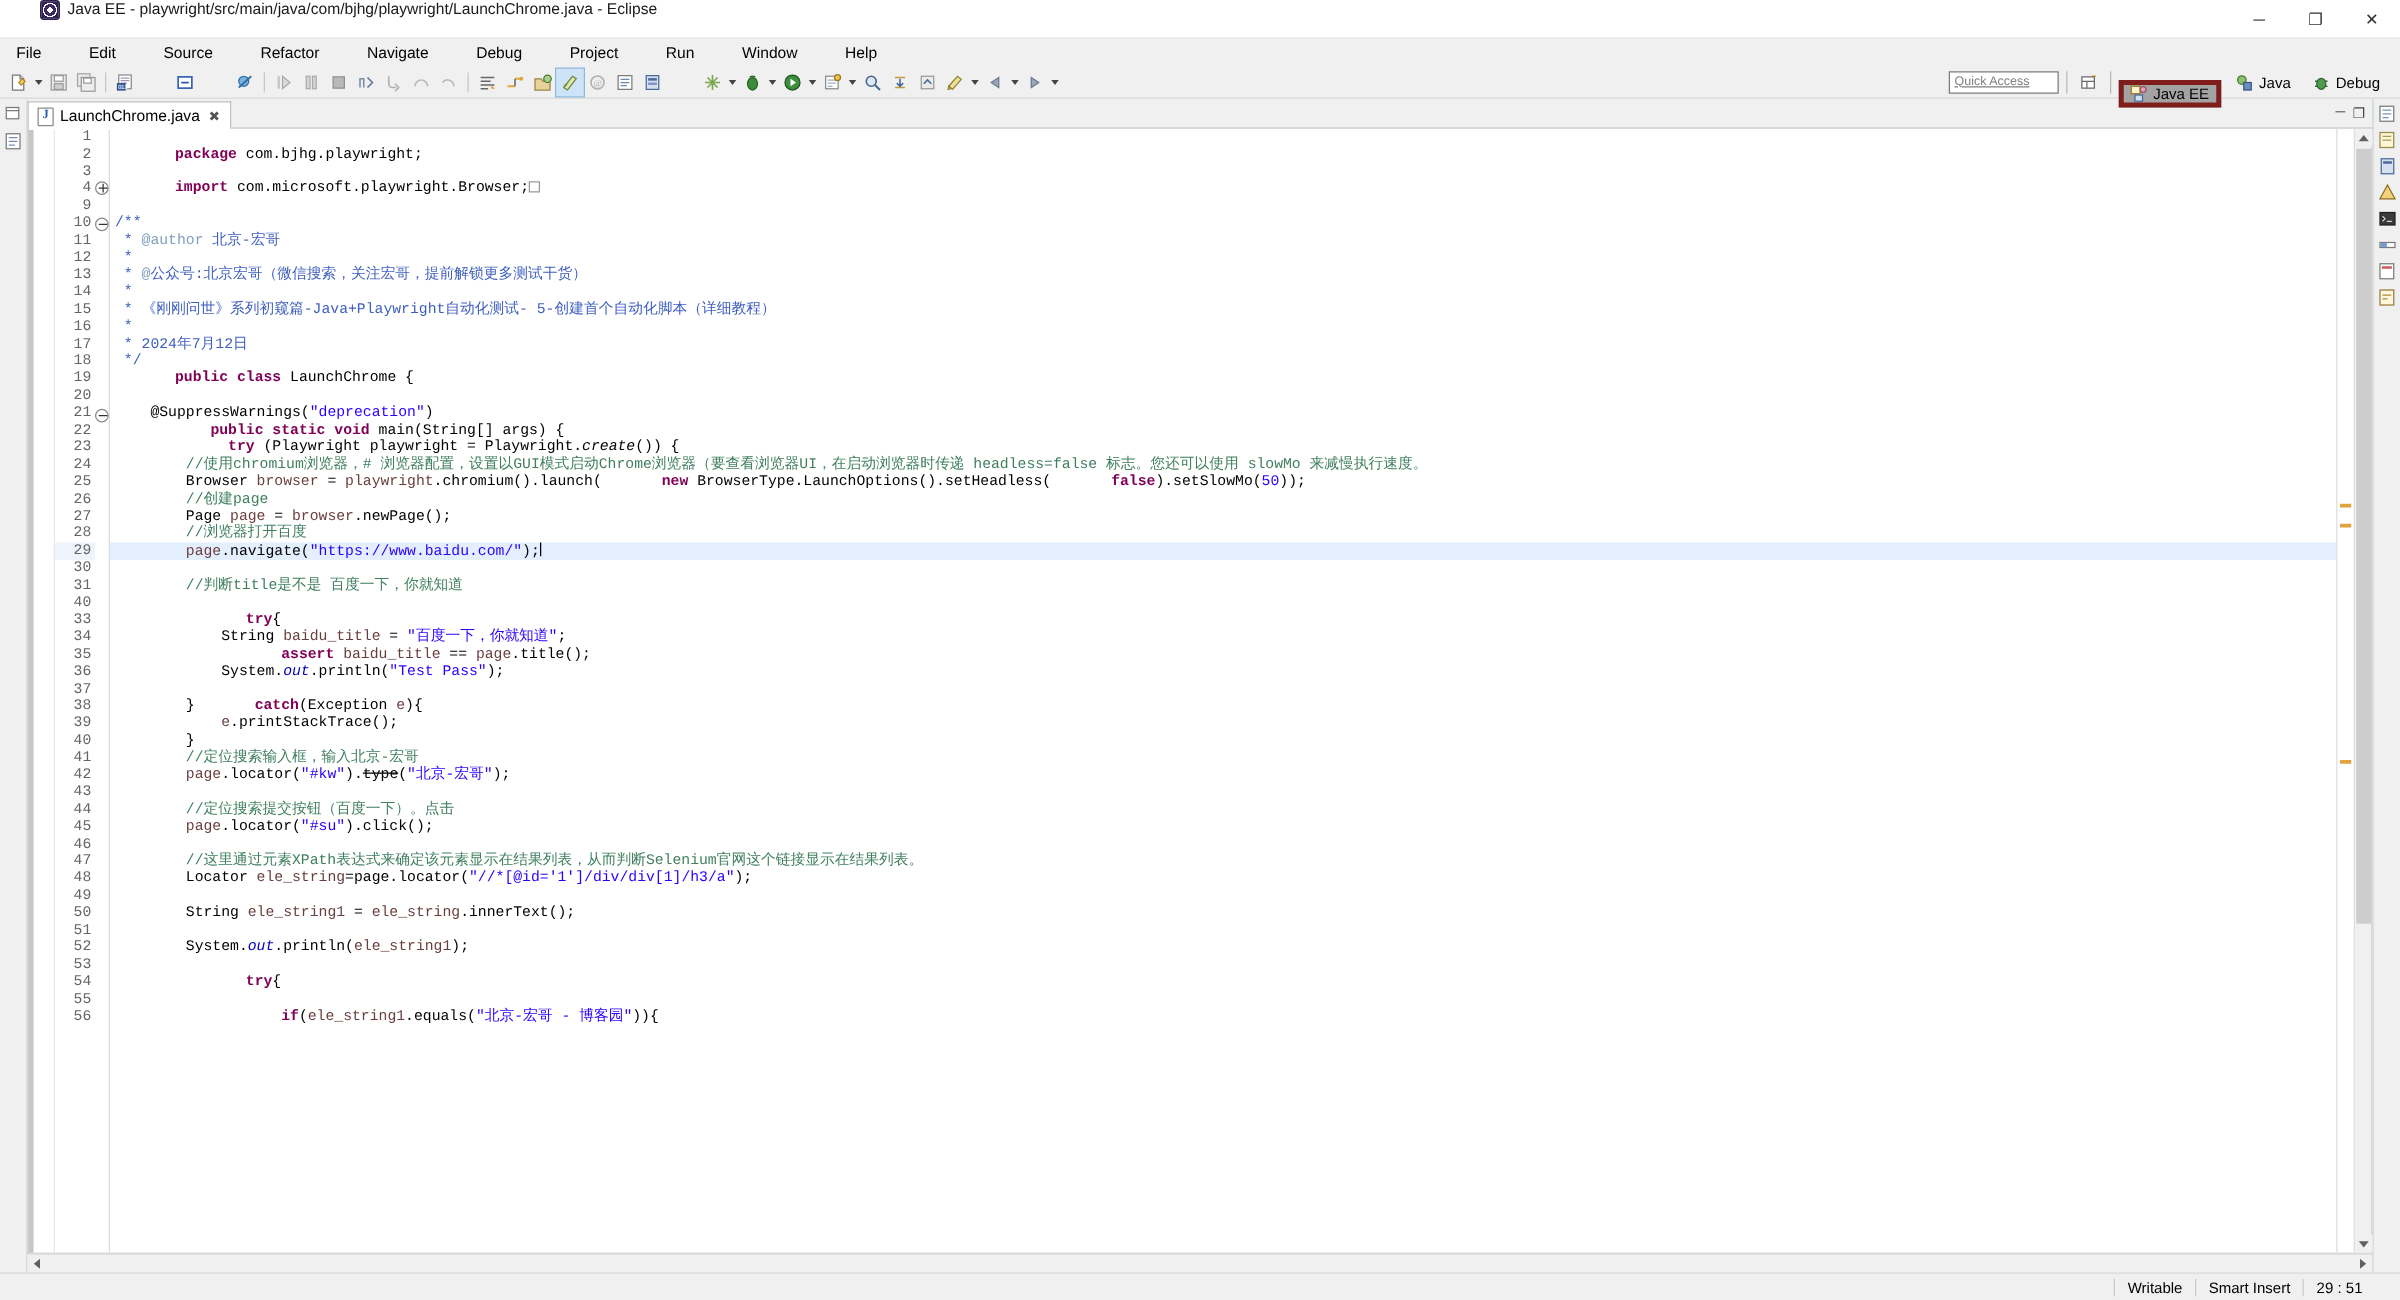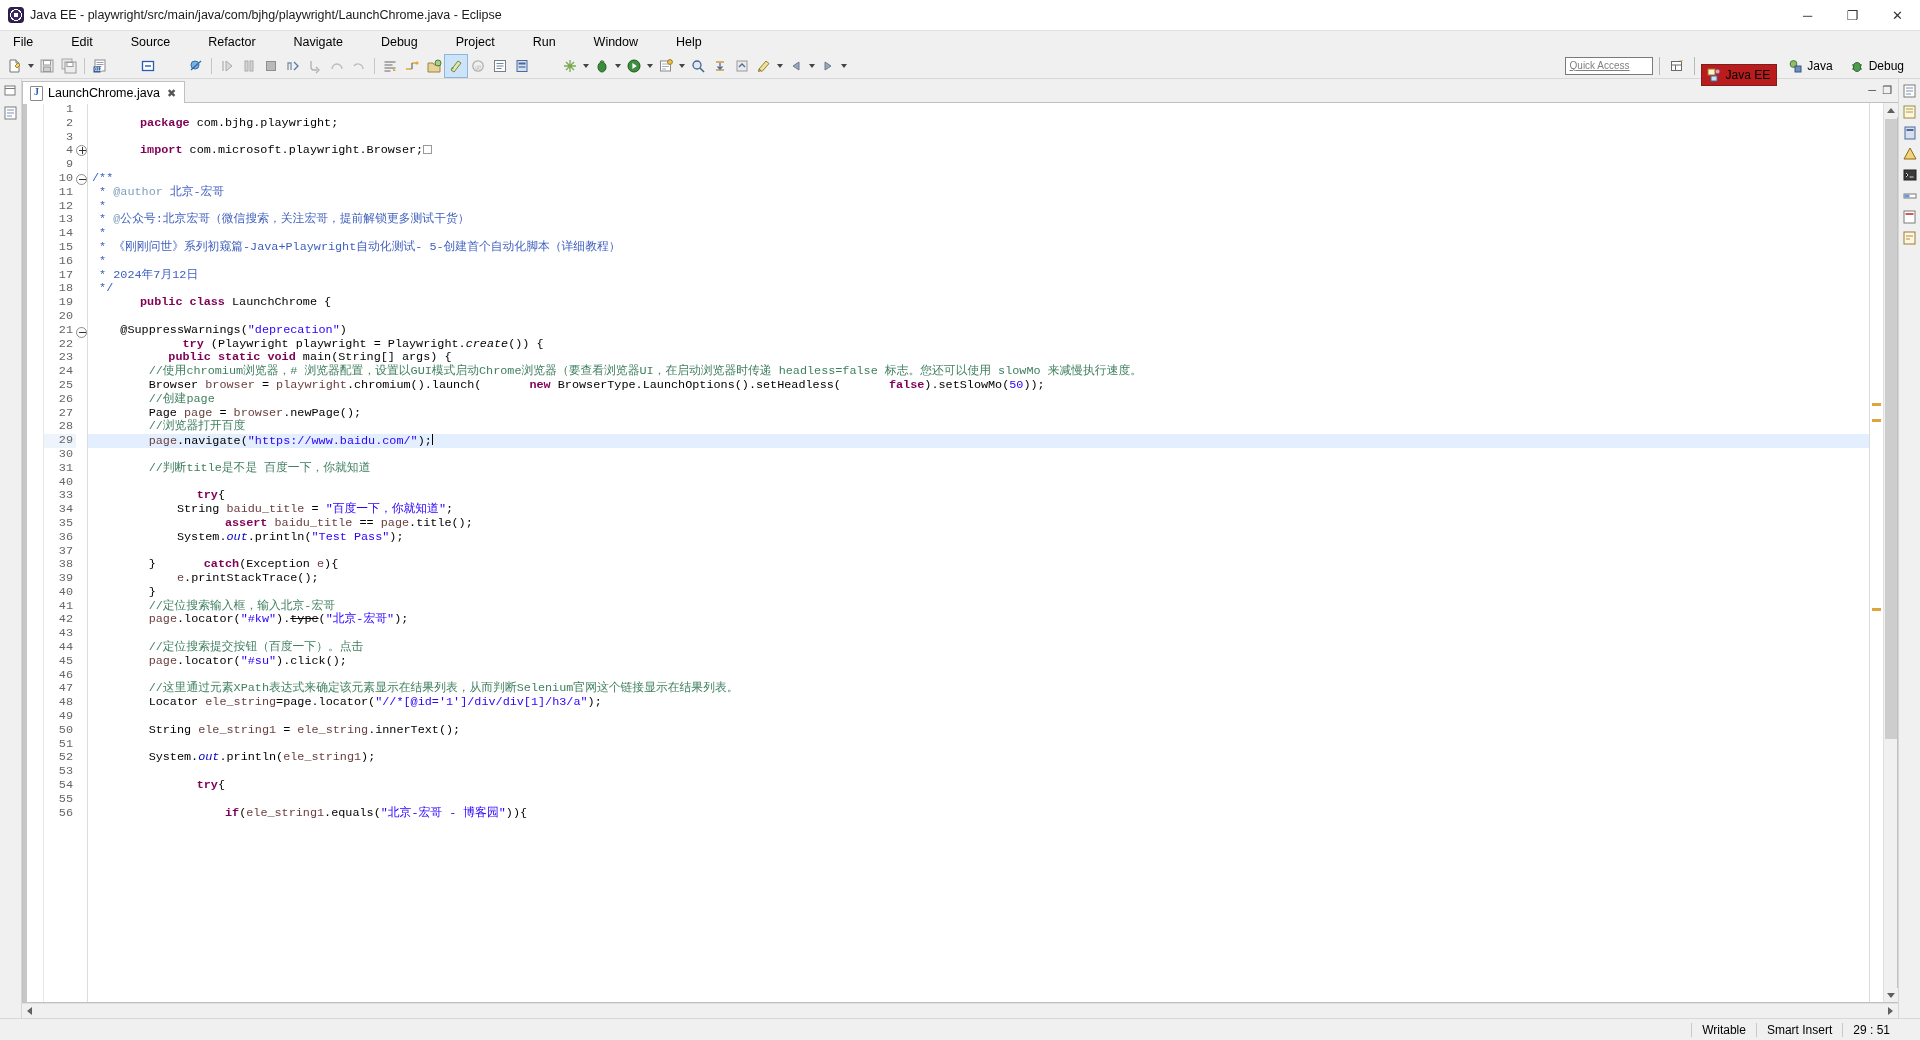--- a/index.html
+++ b/index.html
@@ -9,22 +9,22 @@
     overflow: hidden;
     background: #f0f0f0;
     font-family: "Liberation Sans", sans-serif;
     font-size: 12px;
     color: #000;
   }
   .app { width: 1920px; height: 1040px; display: flex; flex-direction: column; background: #f0f0f0; }
 
   
   .titlebar {
-    height: 44px; background: #ffffff; display: flex; align-items: center;
-    border-bottom: 1px solid #e2e2e2; flex: 0 0 30px;
+    height: 44px; background: #ffffff; display: flex; align-items: flex-start;
+    border-bottom: 1px solid #e2e2e2; flex: 0 0 30px; padding-left: 24px;
   }
   .titlebar .app-icon {
     width: 16px; height: 16px; margin: 0 6px 0 8px; flex: 0 0 16px;
     border-radius: 3px;
     background: radial-gradient(circle at 50% 50%, #ffffff 0 22%, #3b2a60 23% 48%, #ffffff 49% 58%, #2e2150 59% 100%);
     border: 1px solid #2b1f49;
   }
   .titlebar .title { font-size: 12.5px; color: #1a1a1a; white-space: nowrap; }
   .titlebar .winbtns { margin-left: auto; display: flex; height: 30px; }
   .winbtn {
@@ -63,21 +63,21 @@
   .qa-box {
     width: 88px; height: 18px; border: 1px solid #7a7a7a; background: #fff;
     font-size: 10px; color: #808080; padding: 0 4px; line-height: 16px;
     display: flex; align-items: center; text-decoration: underline;
   }
   .persp-sep { width: 1px; height: 18px; background: #b9b9b9; }
   .persp {
     display: flex; align-items: center; gap: 4px; padding: 2px 6px 2px 4px;
     font-size: 12px; height: 22px;
   }
-  .persp.sel { background: #b91c1c; border: 1px solid #7f1d1d; margin-top: 18px; }
+  .persp.sel { background: #a3a3a3; border: 4px solid #7f1d1d; margin-top: 18px; }
 
   
   .bodyrow { display: flex; flex: 1 1 auto; min-height: 0; background: #5eead4; }
   .leftrail {
     width: 22px; flex: 0 0 22px; background: #f0f0f0; border-right: 1px solid #d6d6d6;
     display: flex; flex-direction: column; align-items: center; padding-top: 4px; gap: 6px;
   }
   .rightrail {
     width: 22px; flex: 0 0 22px; background: #f0f0f0; border-left: 1px solid #d6d6d6;
     display: flex; flex-direction: column; align-items: center; padding-top: 4px; gap: 5px;
@@ -616,22 +616,22 @@
             <div class="line"><span class="jdoc"> * </span></div>
             <div class="line"><span class="jdoc"> * </span><span class="jdoc-tag">@</span><span class="jdoc">公众号:北京宏哥（微信搜索，关注宏哥，提前解锁更多测试干货）</span></div>
             <div class="line"><span class="jdoc"> * </span></div>
             <div class="line"><span class="jdoc"> * 《刚刚问世》系列初窥篇-Java+Playwright自动化测试- 5-创建首个自动化脚本（详细教程）</span></div>
             <div class="line"><span class="jdoc"> * </span></div>
             <div class="line"><span class="jdoc"> * 2024年7月12日</span></div>
             <div class="line"><span class="jdoc"> */</span></div>
             <div class="line"><span class="kw">public class</span><span class="plain"> LaunchChrome {</span></div>
             <div class="line"></div>
             <div class="line"><span class="plain">    @SuppressWarnings(</span><span class="str">"deprecation"</span><span class="plain">)</span></div>
+            <div class="line"><span class="plain">    </span><span class="kw">public static void</span><span class="plain"> main(String[] args) {</span></div>
             <div class="line"><span class="plain">      </span><span class="kw">try</span><span class="plain"> (Playwright playwright = Playwright.</span><span class="sta">create</span><span class="plain">()) {</span></div>
-            <div class="line"><span class="plain">    </span><span class="kw">public static void</span><span class="plain"> main(String[] args) {</span></div>
             <div class="line"><span class="plain">        </span><span class="cmt">//使用</span><span class="cmt wavy">chromium</span><span class="cmt">浏览器，# 浏览器配置，设置以GUI模式启动</span><span class="cmt wavy">Chrome</span><span class="cmt">浏览器（要查看浏览器UI，在启动浏览器时传递 headless=false 标志。您还可以使用 slowMo 来减慢执行速度。</span></div>
             <div class="line"><span class="plain">        Browser </span><span class="loc">browser</span><span class="plain"> = </span><span class="loc">playwright</span><span class="plain">.chromium().launch(</span><span class="kw">new</span><span class="plain"> BrowserType.LaunchOptions().setHeadless(</span><span class="kw">false</span><span class="plain">).setSlowMo(</span><span class="str">50</span><span class="plain">));</span></div>
             <div class="line"><span class="plain">        </span><span class="cmt">//创建page</span></div>
             <div class="line"><span class="plain">        Page </span><span class="loc">page</span><span class="plain"> = </span><span class="loc">browser</span><span class="plain">.newPage();</span></div>
             <div class="line"><span class="plain">        </span><span class="cmt">//浏览器打开百度</span></div>
             <div class="line hl"><span class="plain">        </span><span class="loc">page</span><span class="plain">.navigate(</span><span class="str">"https://www.baidu.com/"</span><span class="plain">);</span><span class="caret"></span></div>
             <div class="line"></div>
             <div class="line"><span class="plain">        </span><span class="cmt">//判断title是不是 百度一下，你就知道</span></div>
             <div class="line"></div>
             <div class="line"><span class="plain">        </span><span class="kw">try</span><span class="plain">{</span></div>

